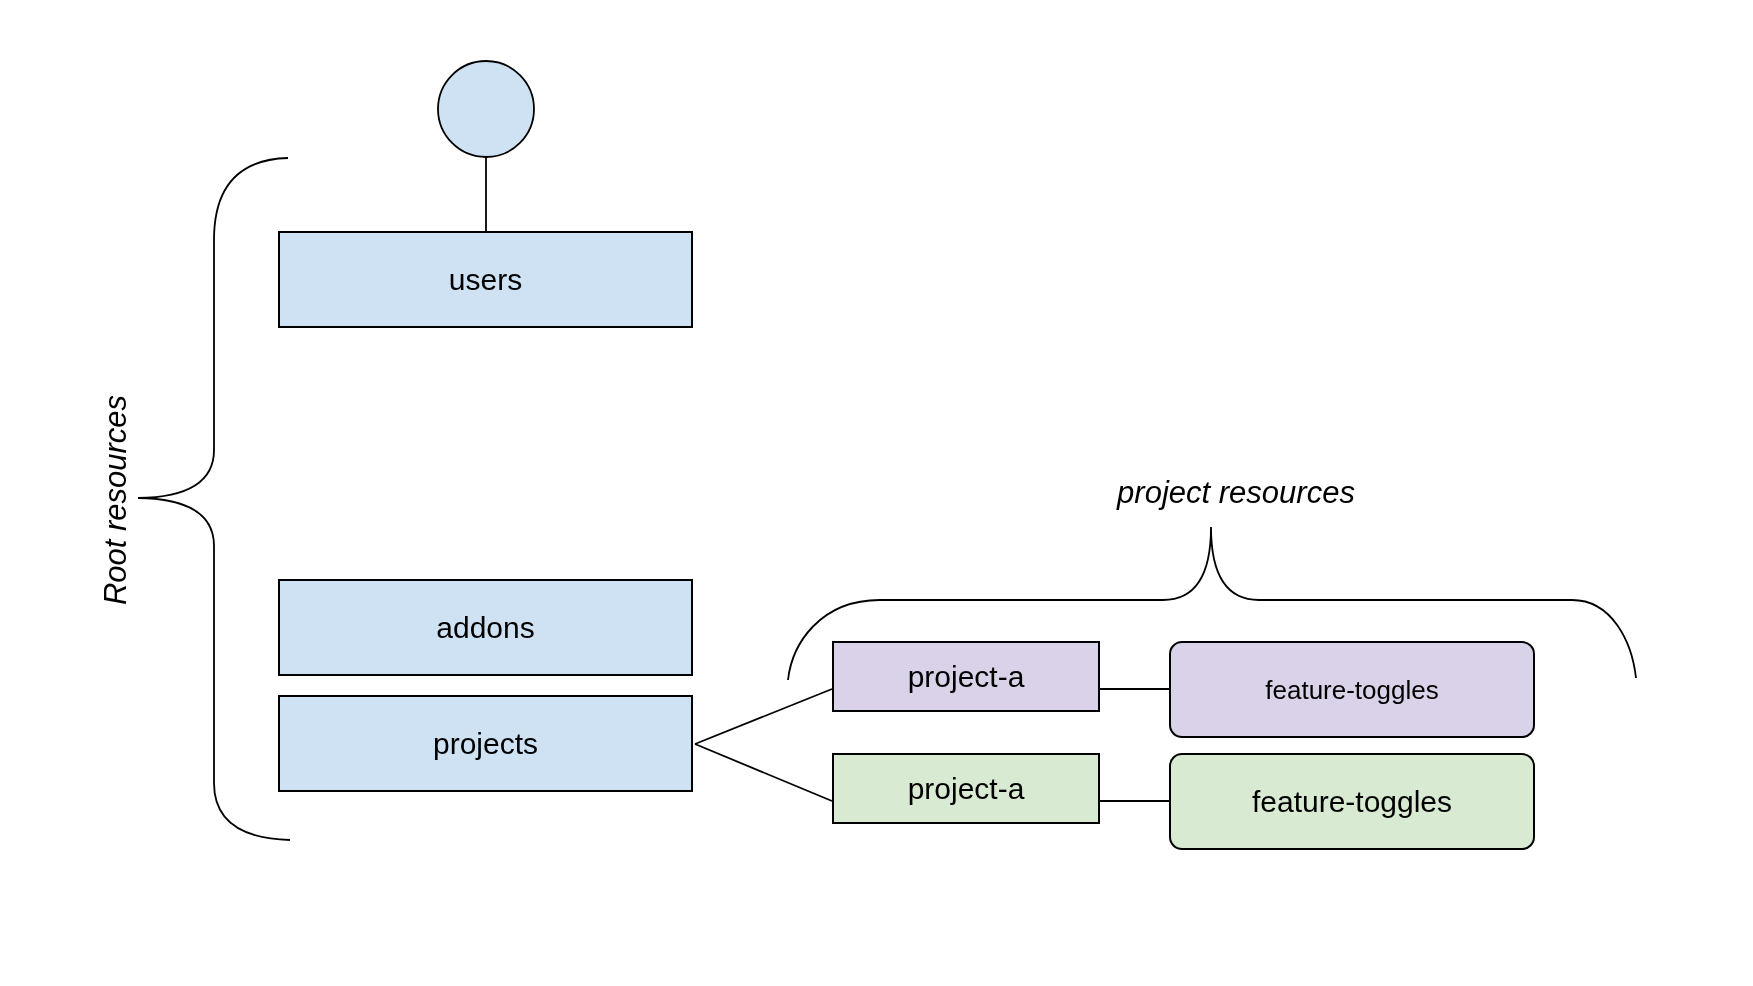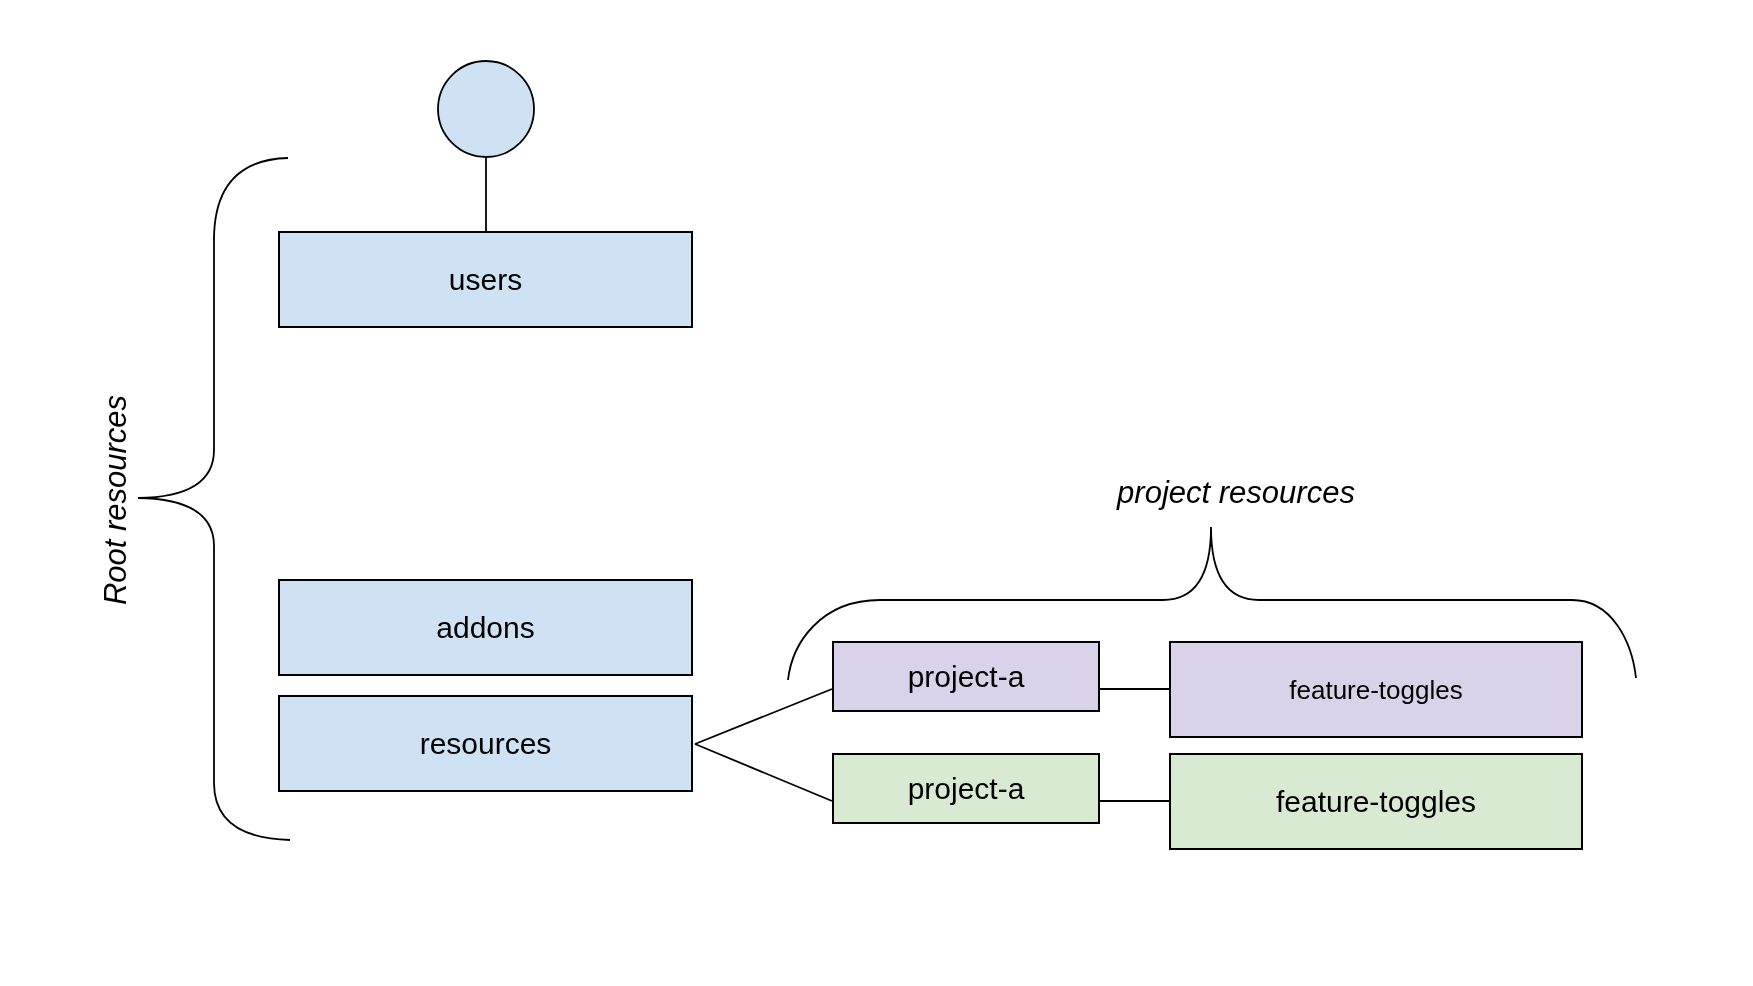--- a/index.html
+++ b/index.html
@@ -51,22 +51,23 @@
   }
   .purple-box { background: var(--purple-fill); }
   .green-box  { background: var(--green-fill); }
   .proj-box {
     left: 832px;
     width: 268px;
     height: 71px;
   }
   .feat-box {
     left: 1169px;
-    width: 414px;
+    width: 366px;
     height: 97px;
+    border-radius: 13px;
   }
   .row-top { top: 641px; }
   .row-bottom { top: 753px; }
   .feat-small { font-size: 26px; }
   .group-label {
     position: absolute;
     font-style: italic;
     font-size: 31px;
     white-space: nowrap;
     line-height: 1;
@@ -99,21 +100,21 @@
 
     <line x1="695" y1="744" x2="832" y2="689"></line>
     <line x1="695" y1="744" x2="832" y2="801"></line>
 
     <line x1="1100" y1="689" x2="1169" y2="689"></line>
     <line x1="1100" y1="801" x2="1169" y2="801"></line>
   </svg>
 
   <div class="box root-box" style="top:231px">users</div>
   <div class="box root-box" style="top:579px">addons</div>
-  <div class="box root-box" style="top:695px">resources</div>
+  <div class="box root-box" style="top:695px">projects</div>
 
   <div class="box proj-box purple-box row-top">project-a</div>
   <div class="box feat-box purple-box row-top feat-small">feature-toggles</div>
 
   <div class="box proj-box green-box row-bottom">project-a</div>
   <div class="box feat-box green-box row-bottom">feature-toggles</div>
 
   <div class="group-label root-group-label">Root resources</div>
   <div class="group-label project-group-label">project resources</div>
 

